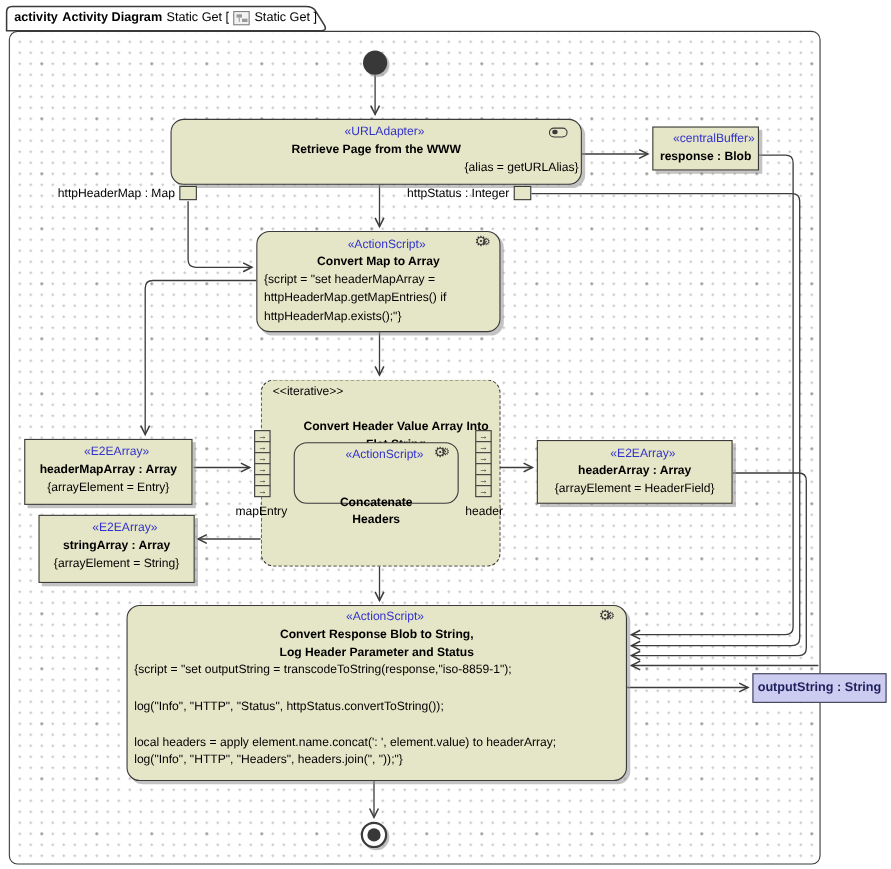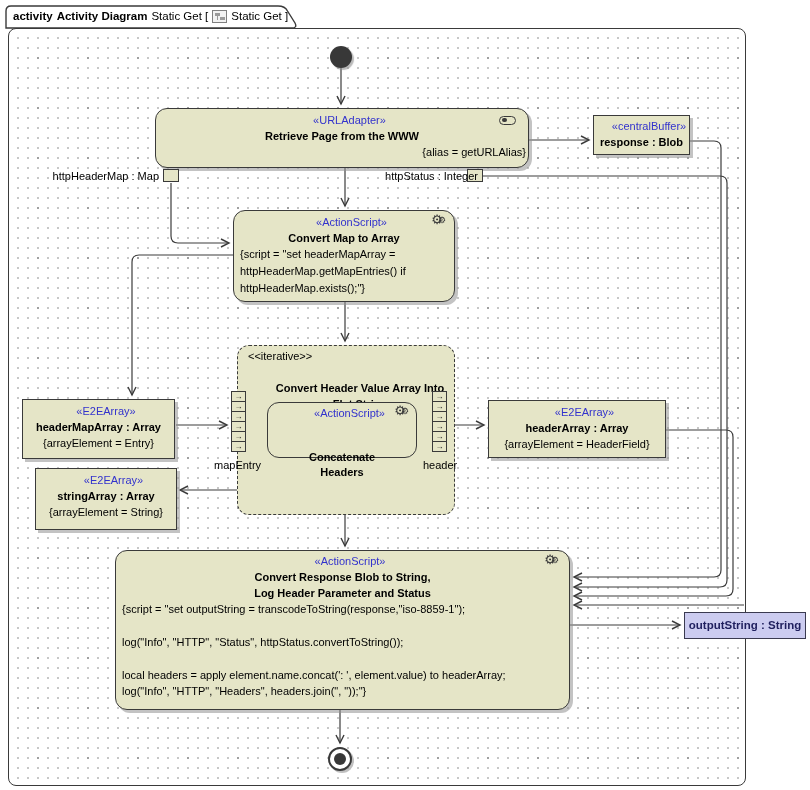--- a/index.html
+++ b/index.html
@@ -104,21 +104,21 @@
     <div class="c b">Retrieve Page from the WWW</div>
     <div class="constraint">{alias = getURLAlias}</div>
     <span class="adapt" style="right:12px;top:7px;">
         <i></i>
       </span>
   </div>
 
   <div class="pin" style="left:163px;top:169px;"></div>
   <div class="plabel right" style="left:29px;top:170px;width:130px;">httpHeaderMap : Map</div>
   <div class="pin" style="left:467px;top:169px;"></div>
-  <div class="plabel right" style="left:364px;top:170px;width:114px;">httpStatus : Integer</div>
+  <div class="plabel right" style="left:349px;top:170px;width:114px;">httpStatus : Integer</div>
 
   <div class="node shadow" style="left:593px;top:115px;width:97px;height:40px;padding-top:2px;">
     <div class="c stereo">«centralBuffer»</div>
     <div class="c b">response : Blob</div>
   </div>
 
   <div class="node round shadow" style="left:233px;top:210px;width:222px;height:92px;padding-top:3px;">
     <div class="c stereo">«ActionScript»</div>
     <div class="c b">Convert Map to Array</div>
     <div class="sl">{script = "set headerMapArray =</div>

